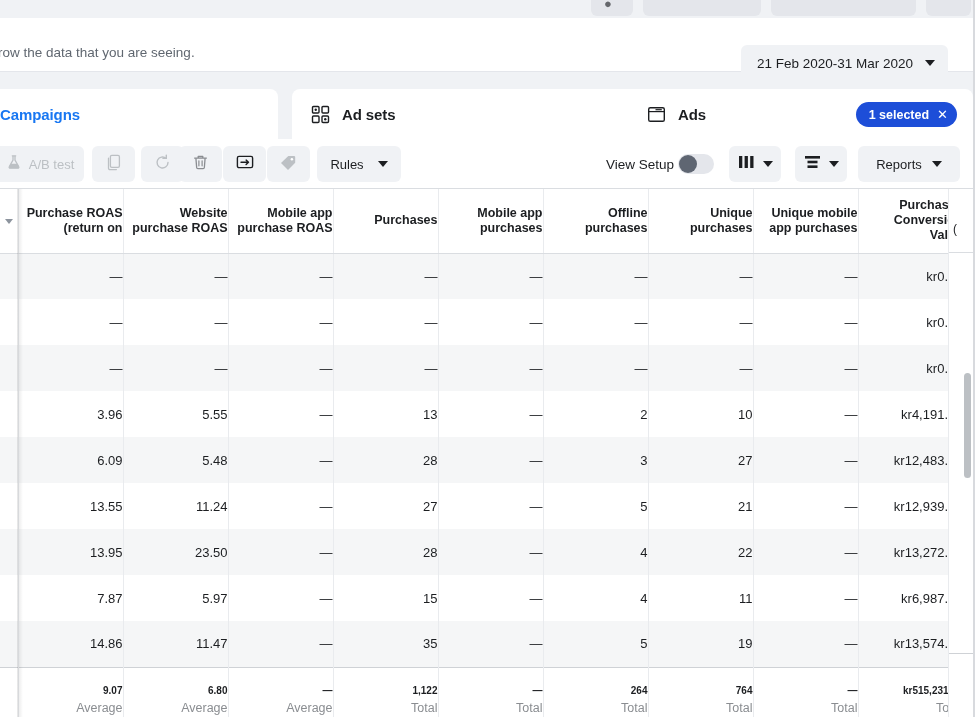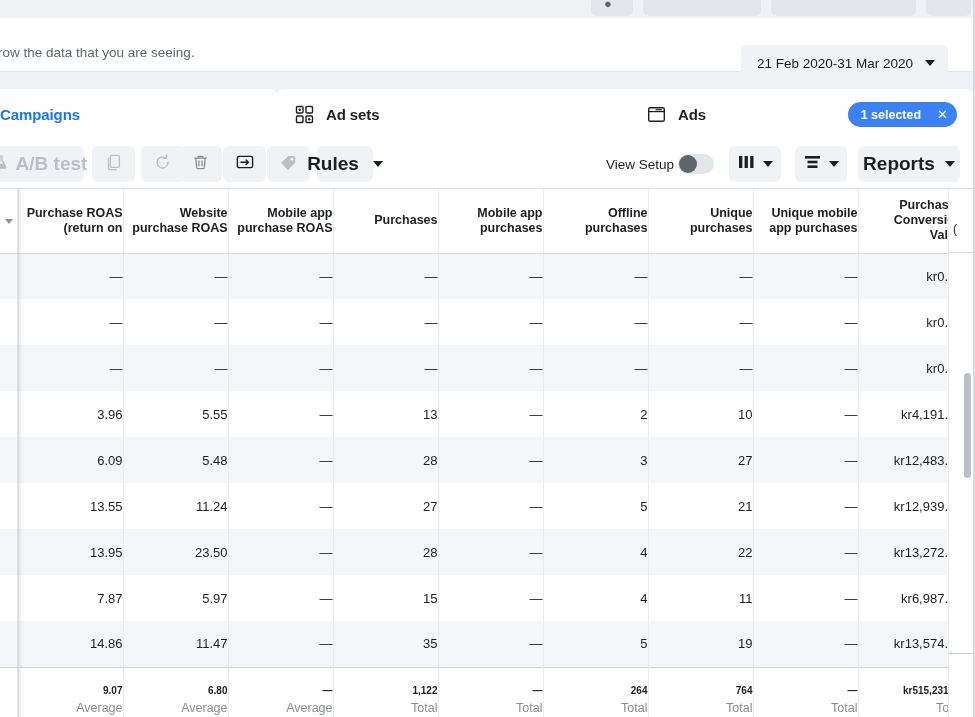--- a/index.html
+++ b/index.html
@@ -113,21 +113,21 @@
     height: 50px;
     background: #ffffff;
     border-radius: 8px 8px 0 0;
     display: flex;
     align-items: center;
     padding: 0 18px;
     box-sizing: border-box;
     cursor: pointer;
   }
   .tab.t-campaigns { left: -94px; width: 372px; }
-  .tab.t-adsets    { left: 276px; width: 364px; text-align: center; }
+  .tab.t-adsets    { left: 292px; width: 364px; text-align: center; }
   .tab.t-ads       { left: 628px; width: 345px; }
   .tab .tab-label {
     font-size: 15px;
     font-weight: bold;
     letter-spacing: -0.1px;
   }
   .tab.t-campaigns .tab-label { color: #1877f2; padding-left: 76px; }
   .tab.t-adsets .tab-label, .tab.t-ads .tab-label { color: #1c1e21; }
   .tab-icon {
     flex: none;
@@ -136,25 +136,25 @@
     display: flex;
     align-items: center;
     justify-content: center;
   }
   .pill-selected {
     position: absolute;
     right: 16px;
     top: 13px;
     height: 25px;
     padding: 0 9px 0 13px;
-    background: #3b82f6;
+    background: #1d4ed8;
     border-radius: 13px;
     display: flex;
     align-items: center;
-    gap: 16px;
+    gap: 8px;
     cursor: pointer;
   }
   .pill-selected .pill-text {
     font-size: 12.5px;
     font-weight: bold;
     color: #ffffff;
     white-space: nowrap;
   }
   .pill-x {
     font-size: 13px;
@@ -179,34 +179,33 @@
     background: #f0f2f5;
     border-radius: 6px;
     display: flex;
     align-items: center;
     justify-content: center;
     box-sizing: border-box;
     cursor: pointer;
   }
   .tb-btn.disabled { cursor: default; }
   .tb-label {
-    font-size: 19px;
+    font-size: 13px;
     color: #1c1e21;
     white-space: nowrap;
-    font-weight: bold;
   }
   .tb-label.dim { color: #bcc0c4; }
 
   .ab-test { left: -16px; width: 100px; gap: 7px; padding-left: 12px; }
   .icon-dup  { left: 92px;  width: 43px; }
   .icon-ref  { left: 141px; width: 43px; }
   .icon-del  { left: 179px; width: 43px; }
   .icon-exp  { left: 223px; width: 43px; }
   .icon-tag  { left: 267px; width: 43px; }
-  .btn-rules { left: 317px; width: 56px; gap: 14px; }
+  .btn-rules { left: 317px; width: 84px; gap: 14px; }
 
   .view-setup-wrap {
     position: absolute;
     left: 606px;
     top: 15px;
     display: flex;
     align-items: center;
     gap: 4px;
     cursor: pointer;
   }

